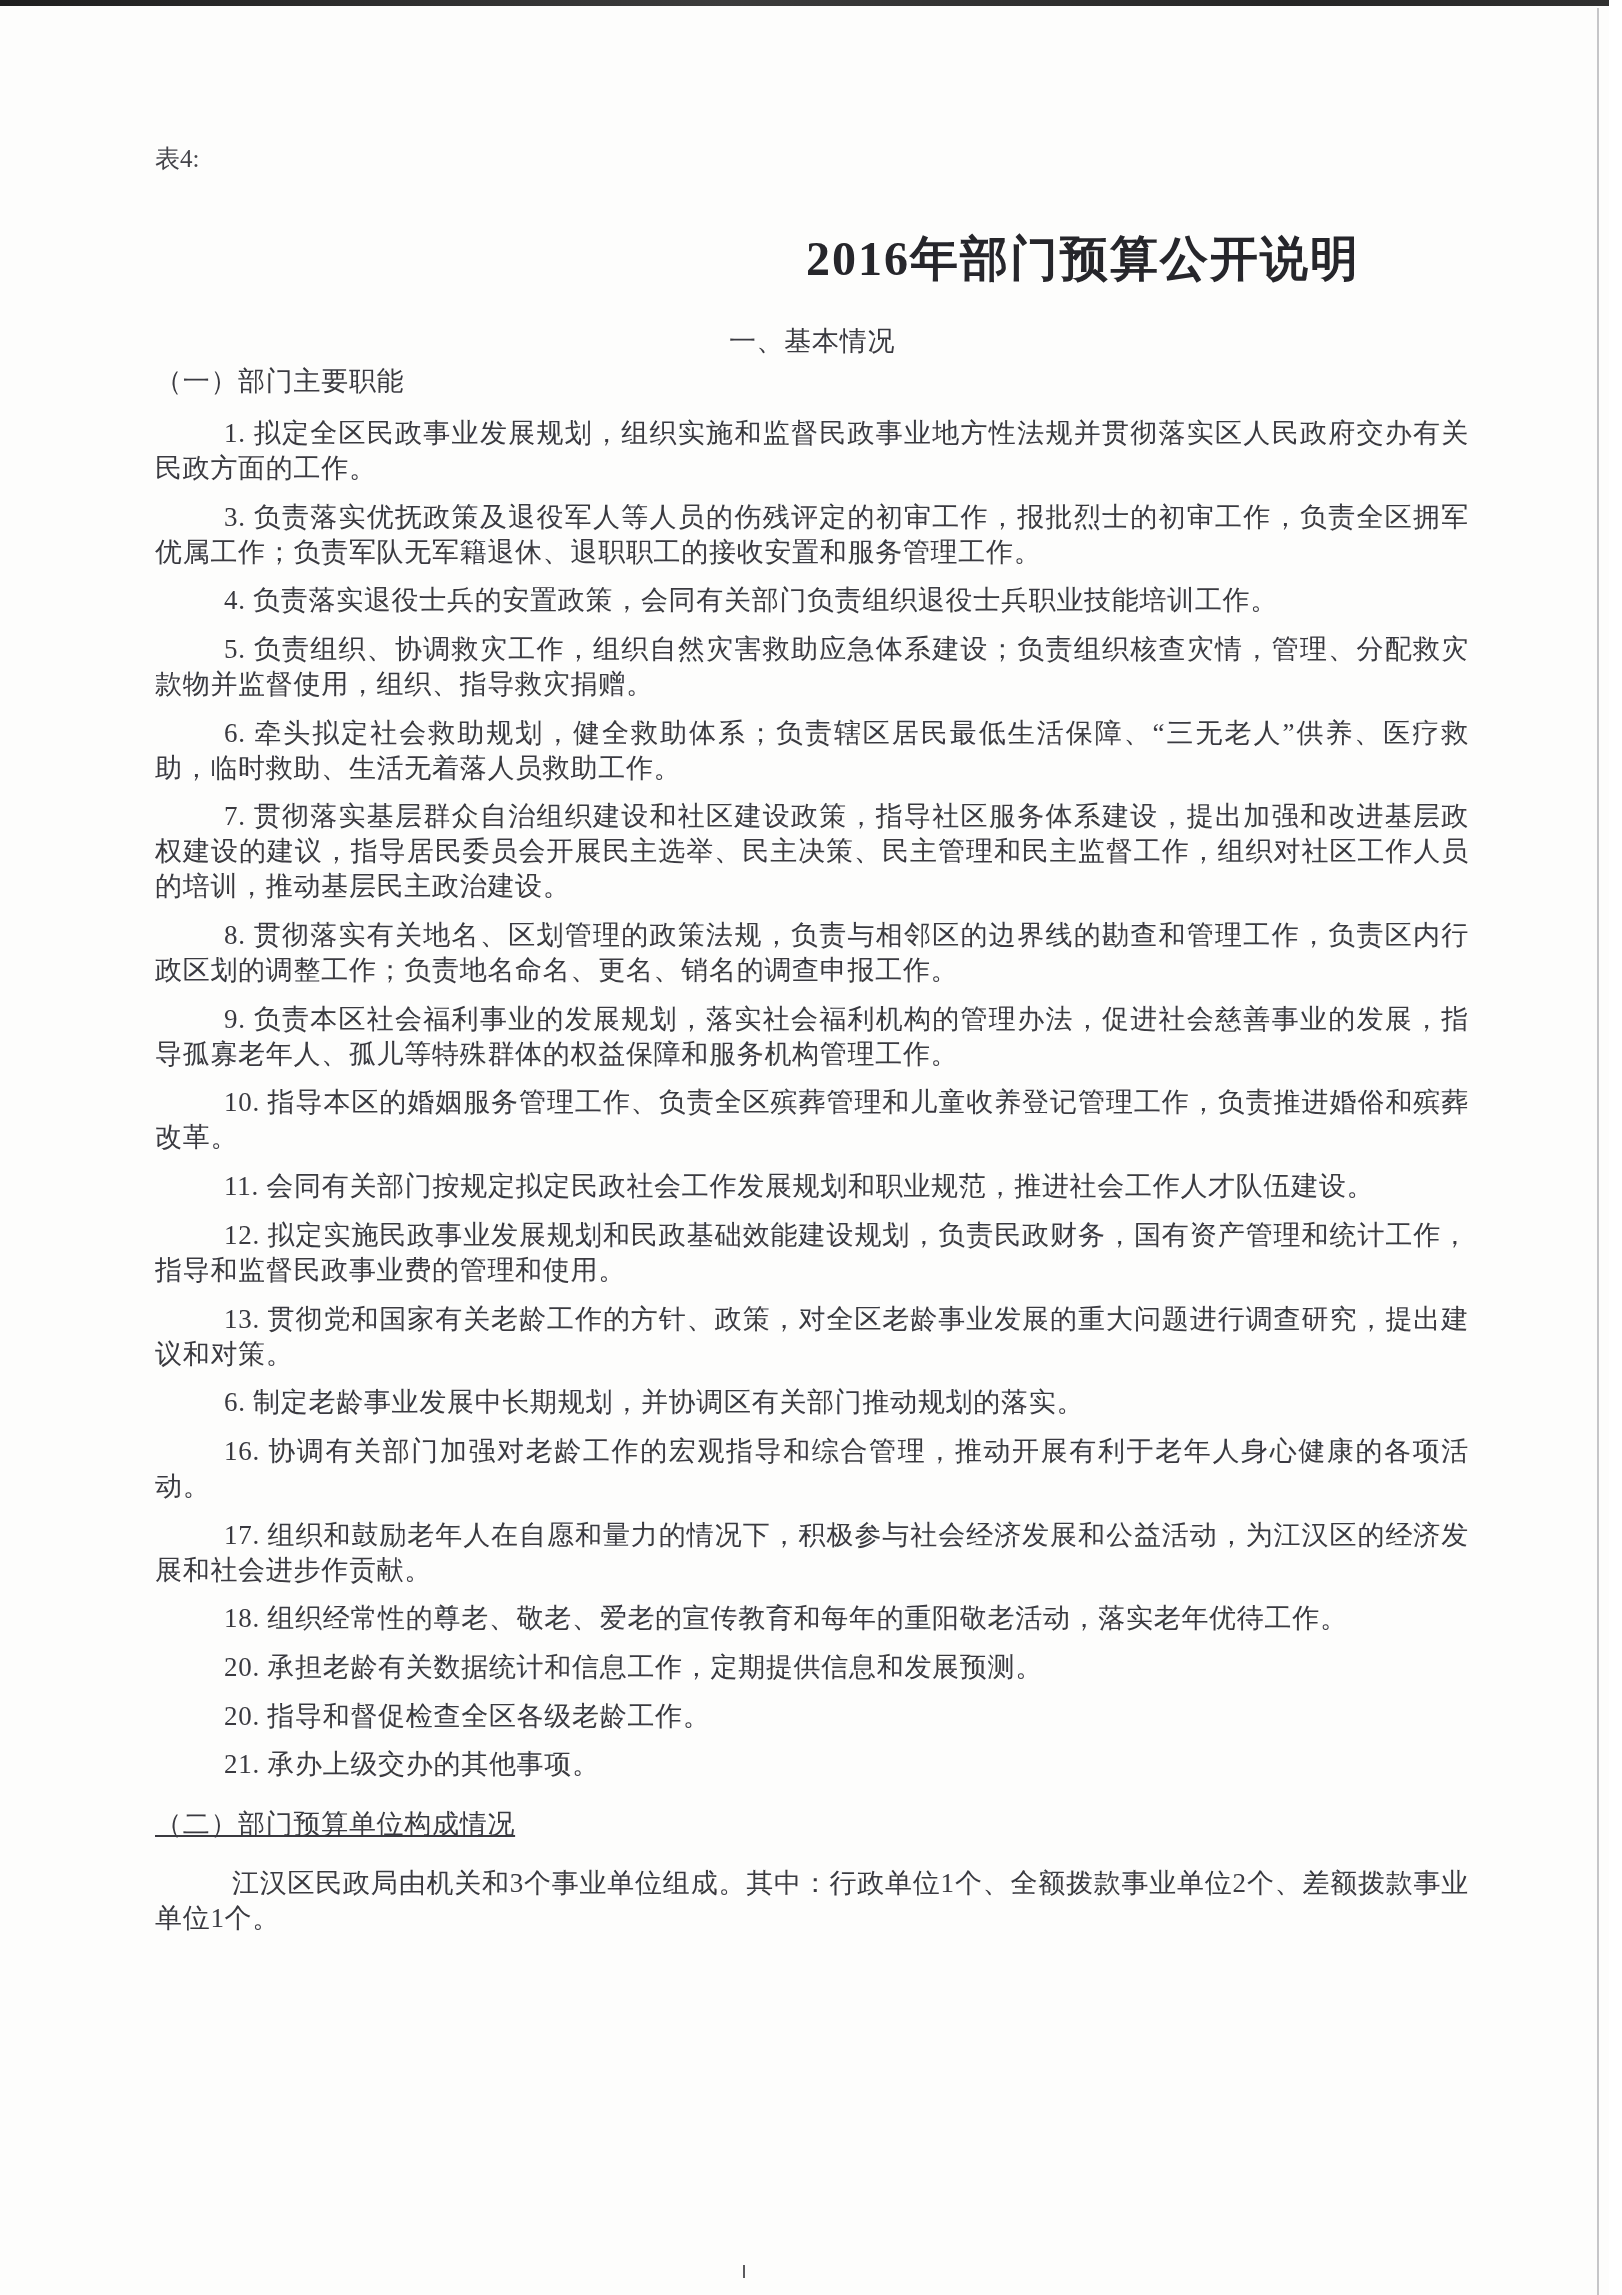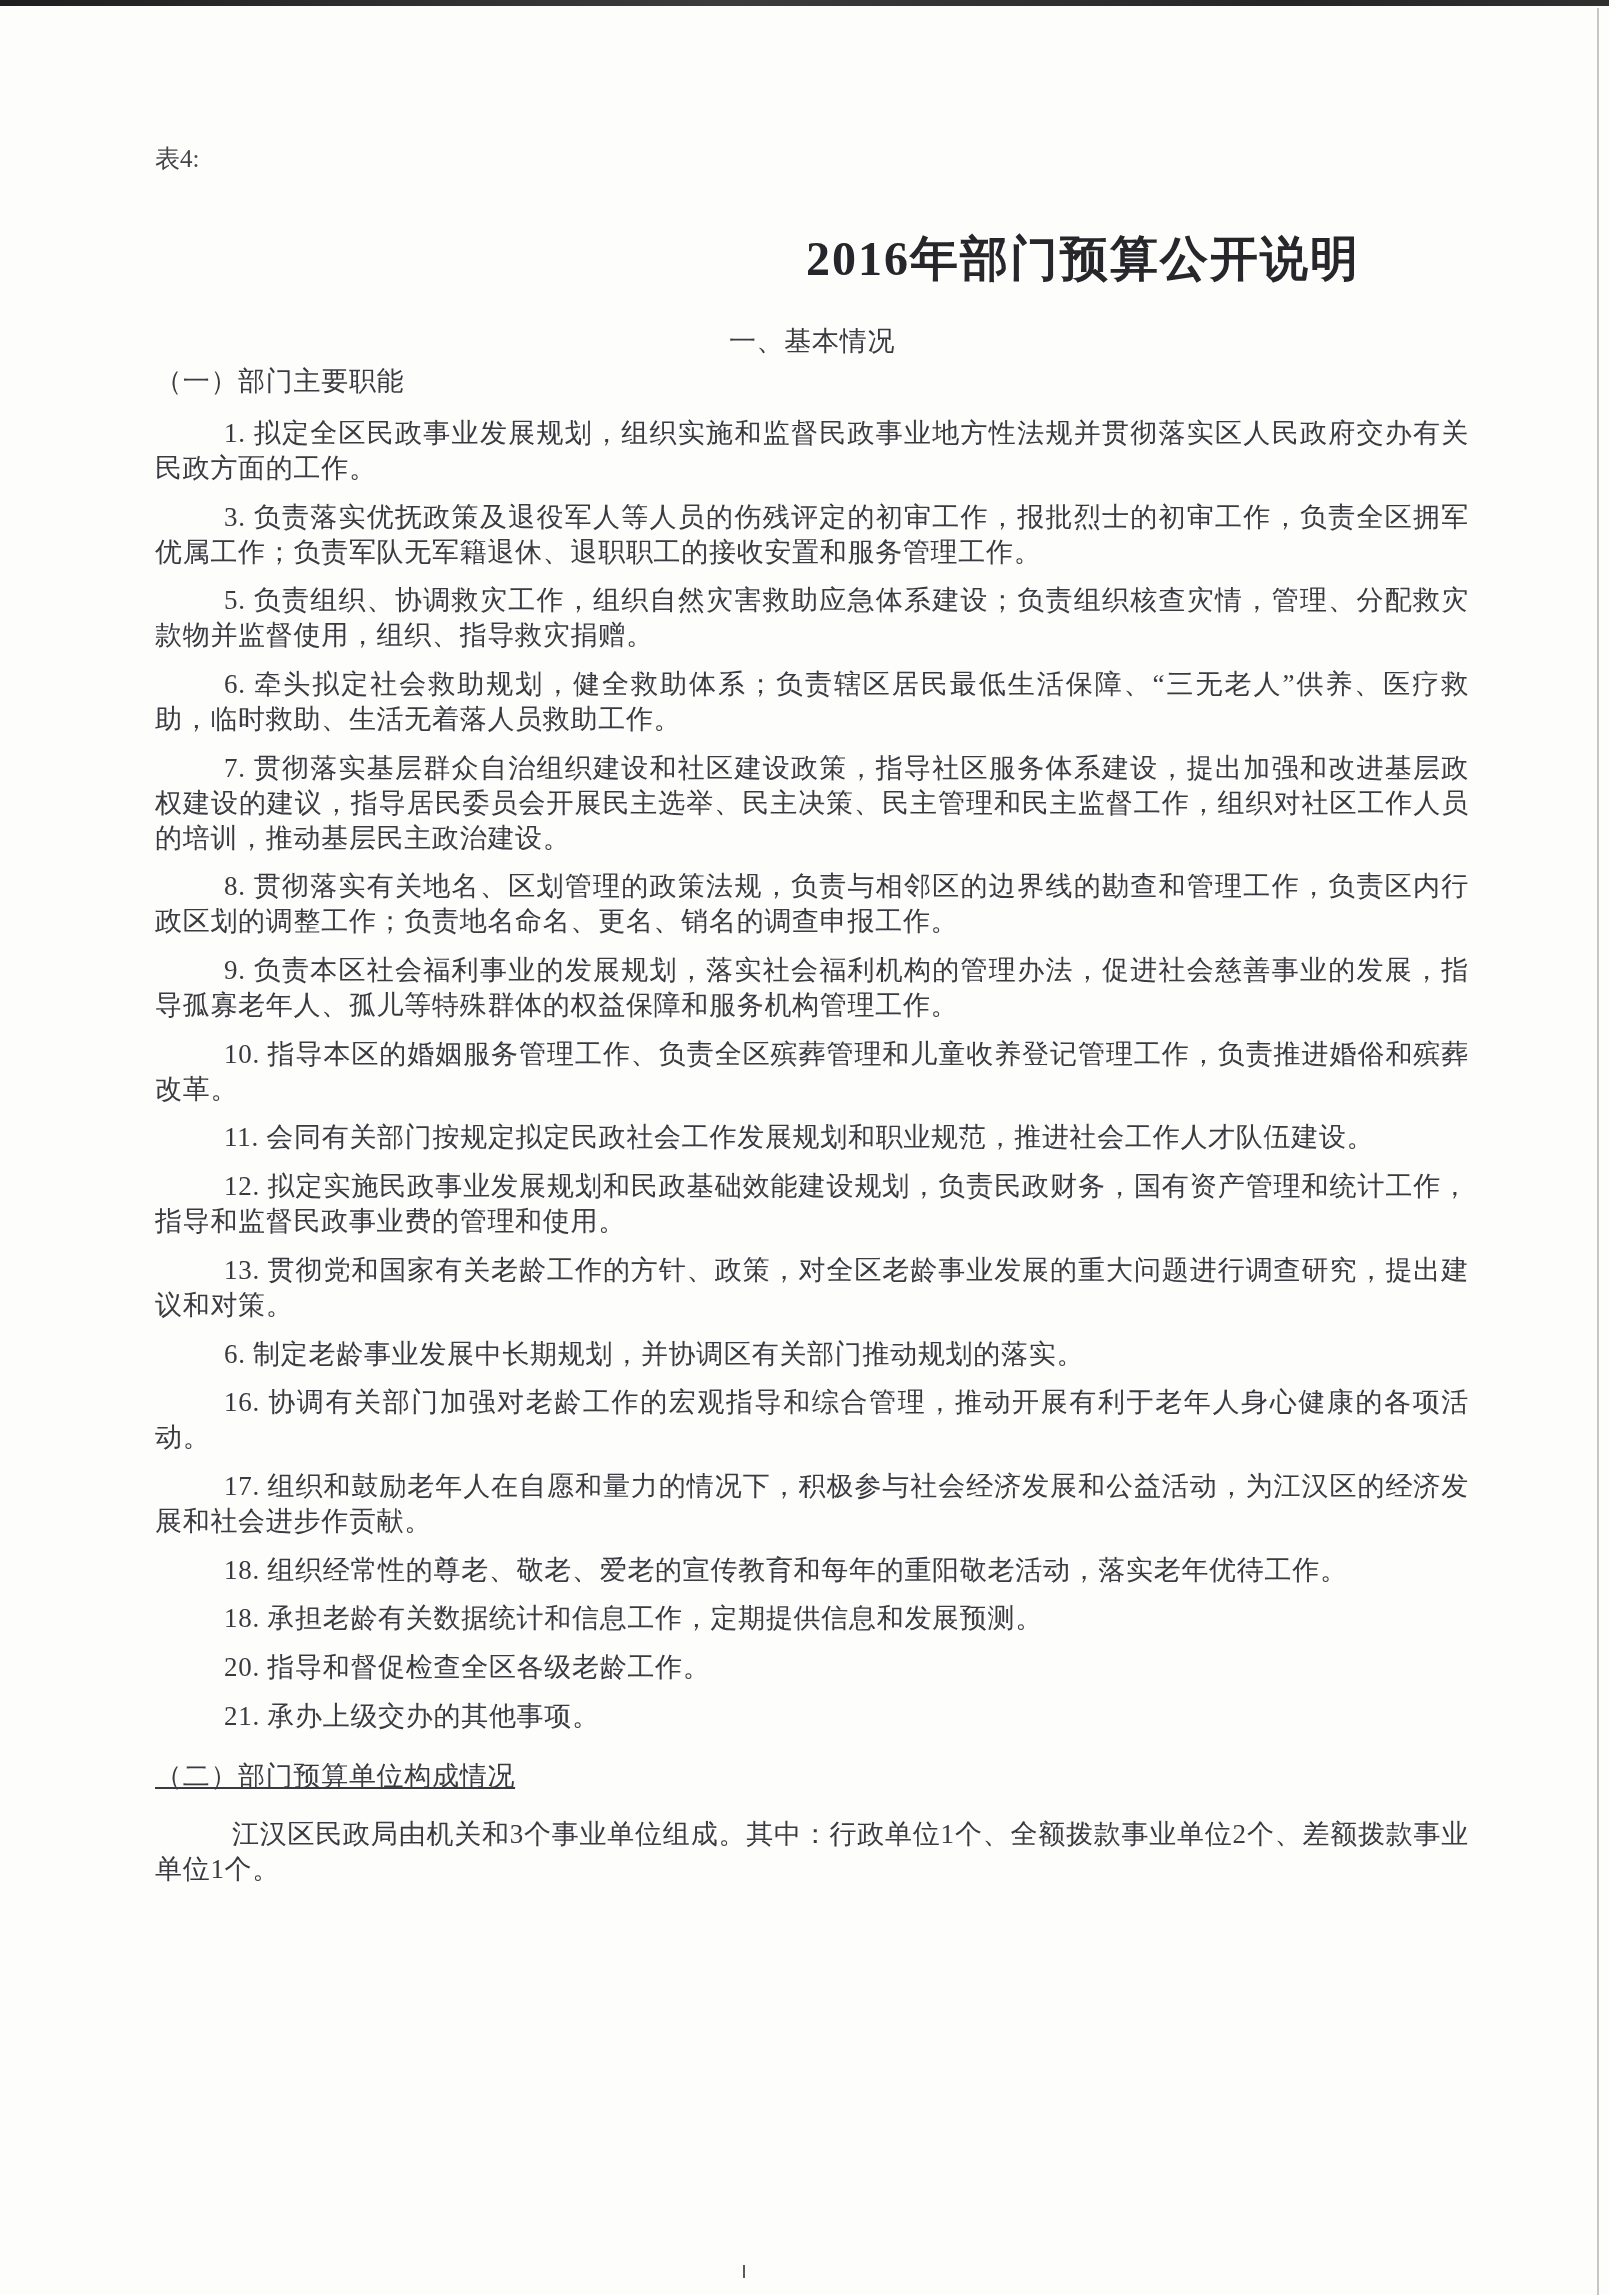--- a/index.html
+++ b/index.html
@@ -92,34 +92,35 @@
 
   <div class="content">
     <div class="doc-label">表4:</div>
     <h1 class="title">2016年部门预算公开说明</h1>
 
     <p class="h1">一、基本情况</p>
     <p class="h2">（一）部门主要职能</p>
 
     <p class="item first">1. 拟定全区民政事业发展规划，组织实施和监督民政事业地方性法规并贯彻落实区人民政府交办有关民政方面的工作。</p>
     <p class="item">3. 负责落实优抚政策及退役军人等人员的伤残评定的初审工作，报批烈士的初审工作，负责全区拥军优属工作；负责军队无军籍退休、退职职工的接收安置和服务管理工作。</p>
+    <p class="item">4. 负责落实退役士兵的安置政策，会同有关部门负责组织退役士兵职业技能培训工作。</p>
     <p class="item">5. 负责组织、协调救灾工作，组织自然灾害救助应急体系建设；负责组织核查灾情，管理、分配救灾款物并监督使用，组织、指导救灾捐赠。</p>
     <p class="item">6. 牵头拟定社会救助规划，健全救助体系；负责辖区居民最低生活保障、“三无老人”供养、医疗救助，临时救助、生活无着落人员救助工作。</p>
     <p class="item">7. 贯彻落实基层群众自治组织建设和社区建设政策，指导社区服务体系建设，提出加强和改进基层政权建设的建议，指导居民委员会开展民主选举、民主决策、民主管理和民主监督工作，组织对社区工作人员的培训，推动基层民主政治建设。</p>
     <p class="item">8. 贯彻落实有关地名、区划管理的政策法规，负责与相邻区的边界线的勘查和管理工作，负责区内行政区划的调整工作；负责地名命名、更名、销名的调查申报工作。</p>
     <p class="item">9. 负责本区社会福利事业的发展规划，落实社会福利机构的管理办法，促进社会慈善事业的发展，指导孤寡老年人、孤儿等特殊群体的权益保障和服务机构管理工作。</p>
     <p class="item">10. 指导本区的婚姻服务管理工作、负责全区殡葬管理和儿童收养登记管理工作，负责推进婚俗和殡葬改革。</p>
     <p class="item">11. 会同有关部门按规定拟定民政社会工作发展规划和职业规范，推进社会工作人才队伍建设。</p>
     <p class="item">12. 拟定实施民政事业发展规划和民政基础效能建设规划，负责民政财务，国有资产管理和统计工作，指导和监督民政事业费的管理和使用。</p>
     <p class="item">13. 贯彻党和国家有关老龄工作的方针、政策，对全区老龄事业发展的重大问题进行调查研究，提出建议和对策。</p>
     <p class="item">6. 制定老龄事业发展中长期规划，并协调区有关部门推动规划的落实。</p>
     <p class="item">16. 协调有关部门加强对老龄工作的宏观指导和综合管理，推动开展有利于老年人身心健康的各项活动。</p>
     <p class="item">17. 组织和鼓励老年人在自愿和量力的情况下，积极参与社会经济发展和公益活动，为江汉区的经济发展和社会进步作贡献。</p>
     <p class="item">18. 组织经常性的尊老、敬老、爱老的宣传教育和每年的重阳敬老活动，落实老年优待工作。</p>
-    <p class="item">18. 承担老龄有关数据统计和信息工作，定期提供信息和发展预测。</p>
+    <p class="item">20. 承担老龄有关数据统计和信息工作，定期提供信息和发展预测。</p>
     <p class="item">20. 指导和督促检查全区各级老龄工作。</p>
     <p class="item">21. 承办上级交办的其他事项。</p>
 
     <p class="h2 h2-b">（二）部门预算单位构成情况</p>
     <p class="closing">江汉区民政局由机关和3个事业单位组成。其中：行政单位1个、全额拨款事业单位2个、差额拨款事业单位1个。</p>
   </div>
 </div>
 
 
 </body></html>

